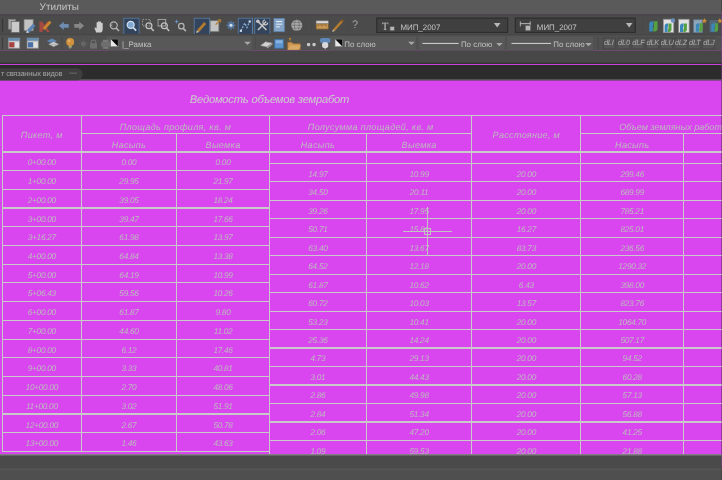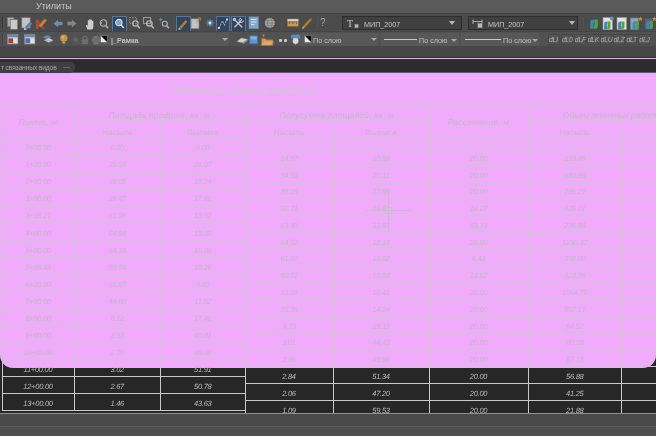--- a/index.html
+++ b/index.html
@@ -1,18 +1,18 @@
 <!DOCTYPE html>
 <html><head><meta charset="utf-8"><style>
 html,body{margin:0;padding:0;width:656px;height:436px;overflow:hidden;background:#272727;font-family:"Liberation Sans",sans-serif;}
 *{box-sizing:border-box;}
 .abs{position:absolute;}
 </style></head>
 <body>
-<div class="abs" style="left:0;top:0;width:656px;height:368px;background:#f0abfc;border-radius:13px;">
+<div class="abs" style="left:0;top:0;width:656px;height:436px;background:#d946ef;border-radius:13px;">
 
 <div class="abs" style="left:0;top:0;width:656px;height:13px;background:#5a5a5a;">
   <div class="abs" style="left:36px;top:1px;font-size:9px;color:#c5c5c5;">Утилиты</div>
 </div>
 
 <div class="abs" style="left:0;top:13px;width:656px;height:18px;background:#4b4b4b;border-top:1px solid #424242;">
 <div class="abs" style="left:2px;top:3px;width:2px;height:12px;border-left:1px solid #333;border-right:1px solid #565656;"></div>
 <svg class="abs" style="left:7px;top:3px" width="12" height="13" viewBox="0 0 12 13">
         <rect x="0.5" y="0.5" width="6.5" height="9" fill="#a9a9a9" stroke="#7a7a7a" stroke-width="0.7"></rect>
         <rect x="3.2" y="2.5" width="7.5" height="10" fill="#c9c9c9" stroke="#6a6a6a" stroke-width="0.7"></rect>
@@ -229,21 +229,21 @@
 <svg class="abs" style="left:91px;top:3px" width="10" height="10" viewBox="0 0 10 10">
         <rect x="0.8" y="3.4" width="8.4" height="3.8" fill="#6e6e6e"></rect>
         <rect x="2.4" y="1.2" width="5.2" height="2.2" fill="#787878"></rect>
         <rect x="2.4" y="7.2" width="5.2" height="2.2" fill="#787878"></rect>
       </svg>
 <svg class="abs" style="left:100px;top:3px" width="8" height="8" viewBox="0 0 8 8">
         <rect x="0.5" y="0.5" width="7" height="7" fill="#0a0a0a"></rect>
         <path d="M0.5 0.5 L0.5 7.5 L7.5 7.5 Z" fill="#e8e8e8"></path>
         <rect x="0.5" y="0.5" width="7" height="7" fill="none" stroke="#777" stroke-width="0.7"></rect>
       </svg>
-<div class="abs" style="left:111px;top:3.5px;font-size:7.2px;color:#c2c2c2;font-weight:bold;">|_Рамка</div>
+<div class="abs" style="left:111px;top:3.5px;font-size:7.2px;color:#c2c2c2;">|_Рамка</div>
 <div class="abs" style="left:222px;top:6px;width:0;height:0;border-left:3px solid transparent;border-right:3px solid transparent;border-top:3.5px solid #a8a8a8;"></div>
 <div class="abs" style="left:231px;top:2px;width:1px;height:11px;background:#3a3a3a;border-right:1px solid #525252;"></div>
 <svg class="abs" style="left:236px;top:3px" width="14" height="10" viewBox="0 0 14 10">
         <path d="M0.8 6.4 L5.4 3 L11.6 4.2 L6.6 7.8 Z" fill="#d2d2d2" stroke="#8a8a8a" stroke-width="0.5"></path>
         <path d="M6.6 7.8 L11.6 4.2 L11.6 5.6 L7 9 Z" fill="#a0a0a0"></path>
       </svg>
 <svg class="abs" style="left:249px;top:3px" width="10" height="10" viewBox="0 0 10 10">
         <rect x="0.8" y="0.8" width="7.8" height="8" fill="#5f94cf" stroke="#3f74ab" stroke-width="0.7"></rect>
         <rect x="1.7" y="1.7" width="6" height="2.6" fill="#8ab4dd"></rect>
       </svg>

